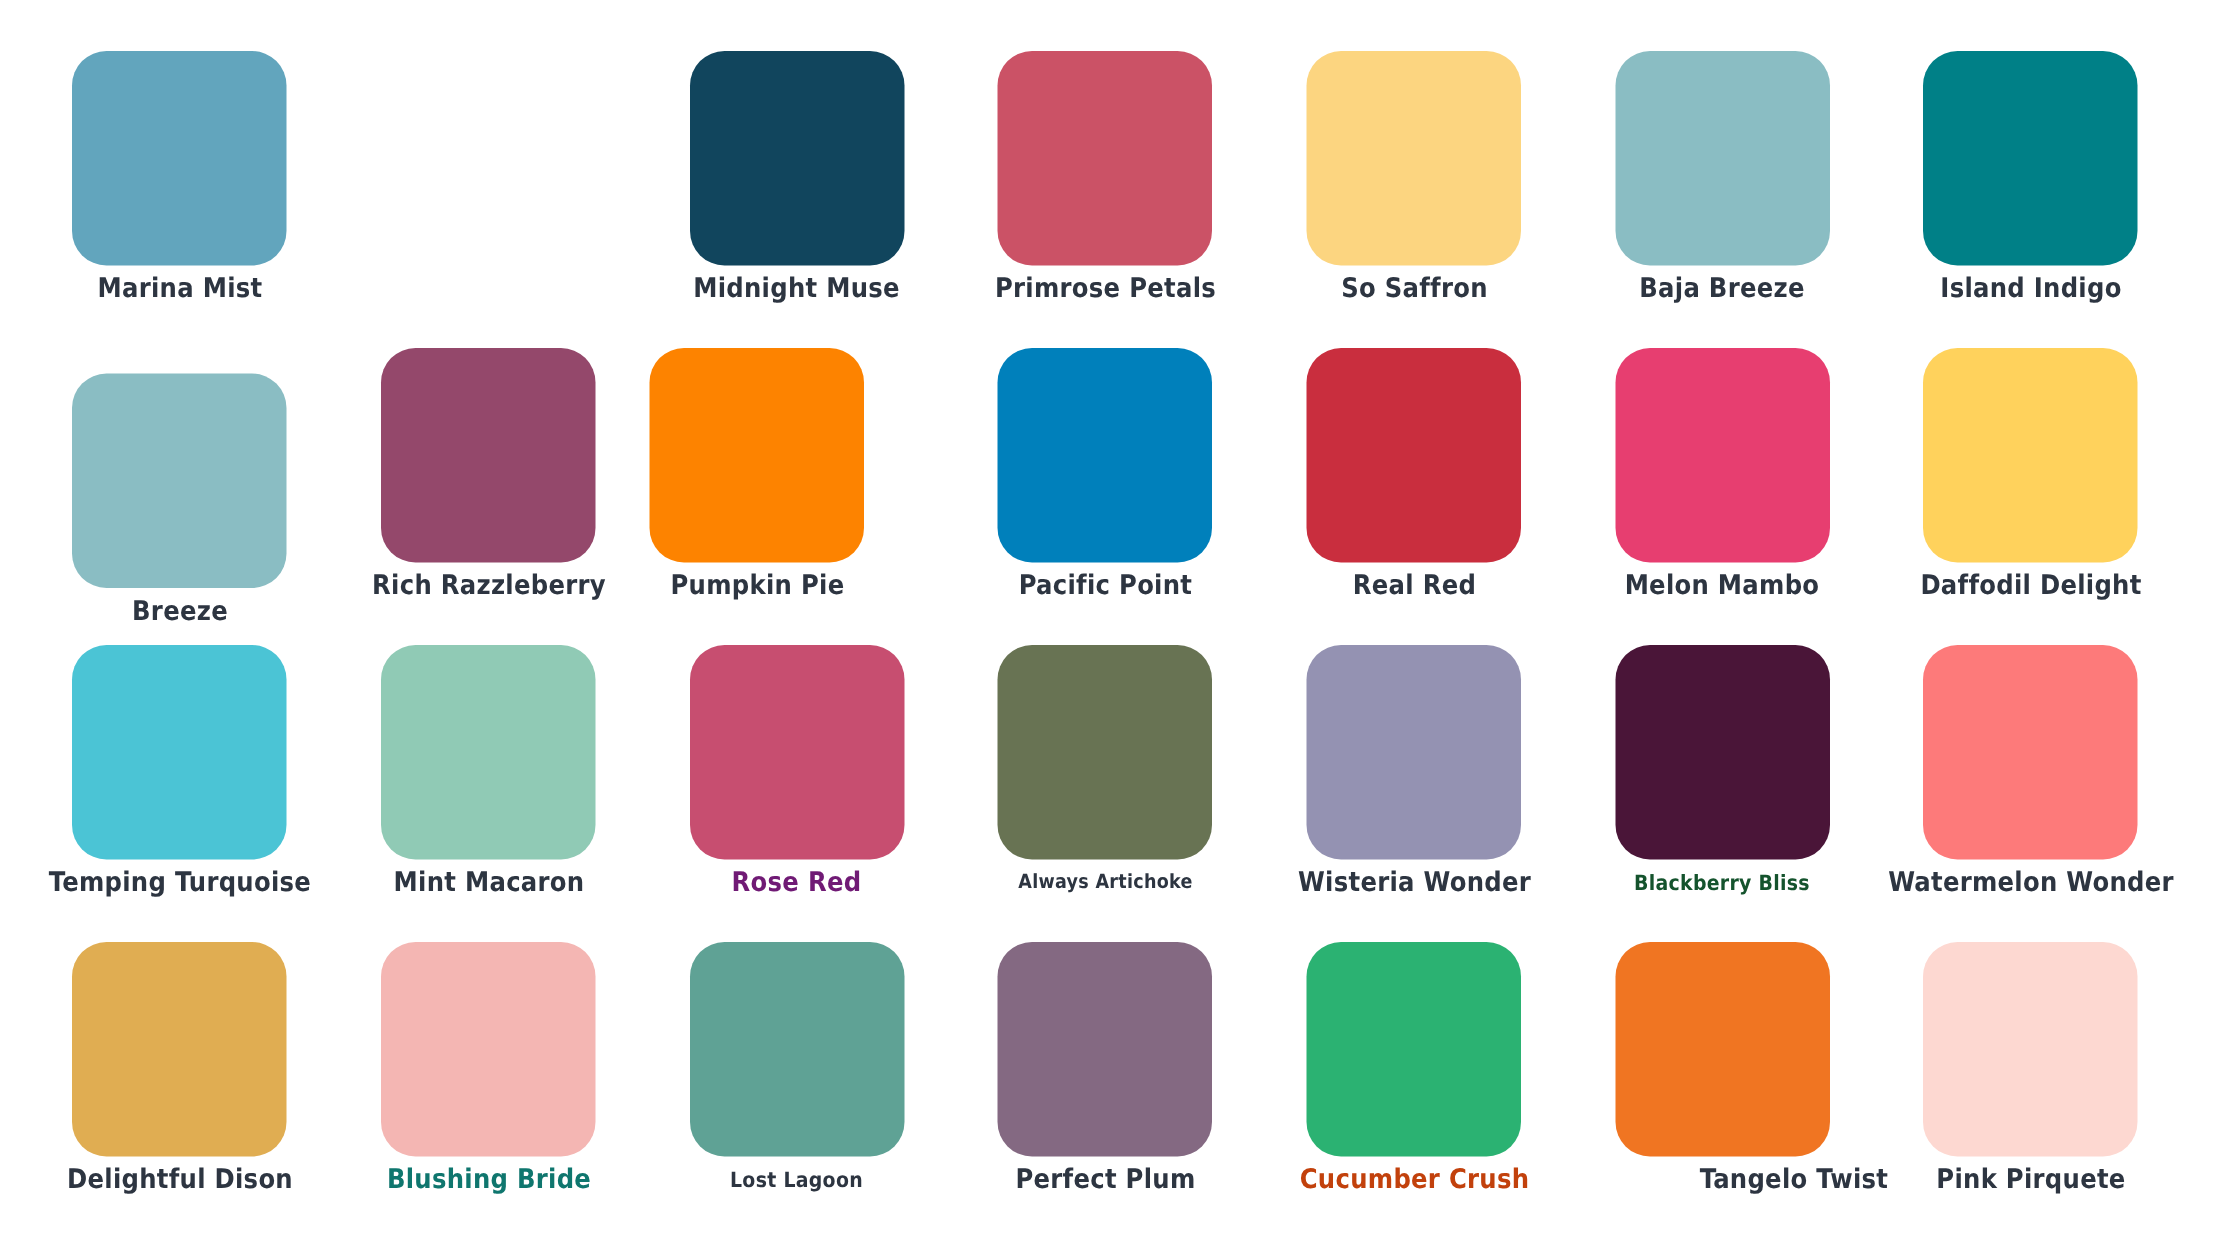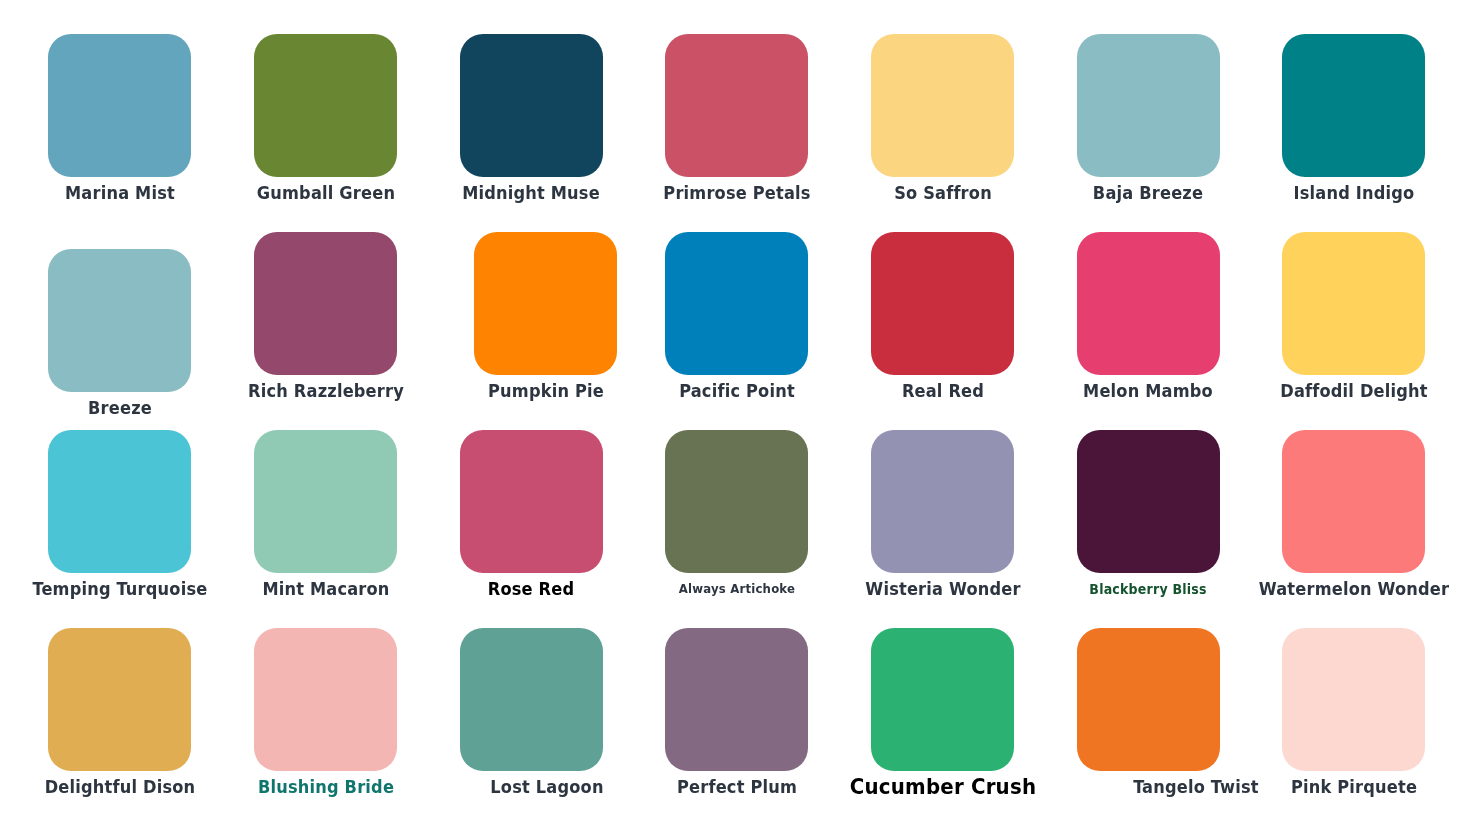--- a/index.html
+++ b/index.html
@@ -52,24 +52,20 @@
   }
 </style>
 </head>
 <body style="background: rgb(255, 255, 255);">
 
 <div id="palette-board" style="background: rgb(255, 255, 255);">
   <div class="swatch-cell" style="left: 48.4px; top: 34px; width: 143px; height: 143px;">
     <div class="swatch-chip" style="background-color: rgb(98, 165, 189); width: 143px; height: 143px; border-radius: 23px;"></div>
     <div class="swatch-label" style="color: rgb(45, 53, 65); font-size: 18px;">Marina Mist</div>
   </div>
-  <div class="swatch-cell" style="left: 254.1px; top: 34px; width: 143px; height: 143px;">
-    <div class="swatch-chip" style="background-color: rgb(105, 135, 51); width: 143px; height: 143px; border-radius: 23px;"></div>
-    <div class="swatch-label" style="color: rgb(45, 53, 65); font-size: 18px;">Gumball Green</div>
-  </div>
   <div class="swatch-cell" style="left: 459.7px; top: 34px; width: 143px; height: 143px;">
     <div class="swatch-chip" style="background-color: rgb(17, 69, 93); width: 143px; height: 143px; border-radius: 23px;"></div>
     <div class="swatch-label" style="color: rgb(45, 53, 65); font-size: 18px;">Midnight Muse</div>
   </div>
   <div class="swatch-cell" style="left: 665.4px; top: 34px; width: 143px; height: 143px;">
     <div class="swatch-chip" style="background-color: rgb(203, 82, 102); width: 143px; height: 143px; border-radius: 23px;"></div>
     <div class="swatch-label" style="color: rgb(45, 53, 65); font-size: 18px;">Primrose Petals</div>
   </div>
   <div class="swatch-cell" style="left: 871.1px; top: 34px; width: 143px; height: 143px;">
     <div class="swatch-chip" style="background-color: rgb(252, 213, 128); width: 143px; height: 143px; border-radius: 23px;"></div>
@@ -84,21 +80,21 @@
     <div class="swatch-label" style="color: rgb(45, 53, 65); font-size: 18px;">Island Indigo</div>
   </div>
   <div class="swatch-cell" style="left: 48.4px; top: 249px; width: 143px; height: 116px;">
     <div class="swatch-chip" style="background-color: rgb(138, 189, 195); width: 143px; height: 143px; border-radius: 23px;"></div>
     <div class="swatch-label" style="color: rgb(45, 53, 65); font-size: 18px;">Breeze</div>
   </div>
   <div class="swatch-cell" style="left: 254.1px; top: 232px; width: 143px; height: 143px;">
     <div class="swatch-chip" style="background-color: rgb(148, 72, 107); width: 143px; height: 143px; border-radius: 23px;"></div>
     <div class="swatch-label" style="color: rgb(45, 53, 65); font-size: 18px;">Rich Razzleberry</div>
   </div>
-  <div class="swatch-cell" style="left: 474px; top: 232px; width: 114px; height: 143px;">
+  <div class="swatch-cell" style="left: 433px; top: 232px; width: 114px; height: 143px;">
     <div class="swatch-chip" style="background-color: rgb(253, 131, 0); width: 143px; height: 143px; border-radius: 23px;"></div>
     <div class="swatch-label" style="color: rgb(45, 53, 65); font-size: 18px;">Pumpkin Pie</div>
   </div>
   <div class="swatch-cell" style="left: 665.4px; top: 232px; width: 143px; height: 143px;">
     <div class="swatch-chip" style="background-color: rgb(0, 128, 187); width: 143px; height: 143px; border-radius: 23px;"></div>
     <div class="swatch-label" style="color: rgb(45, 53, 65); font-size: 18px;">Pacific Point</div>
   </div>
   <div class="swatch-cell" style="left: 871.1px; top: 232px; width: 143px; height: 143px;">
     <div class="swatch-chip" style="background-color: rgb(201, 46, 62); width: 143px; height: 143px; border-radius: 23px;"></div>
     <div class="swatch-label" style="color: rgb(45, 53, 65); font-size: 18px;">Real Red</div>
@@ -114,21 +110,21 @@
   <div class="swatch-cell" style="left: 48.4px; top: 430px; width: 143px; height: 183px;">
     <div class="swatch-chip" style="background-color: rgb(75, 196, 213); width: 143px; height: 143px; border-radius: 23px;"></div>
     <div class="swatch-label" style="color: rgb(45, 53, 65); font-size: 18px;">Temping Turquoise</div>
   </div>
   <div class="swatch-cell" style="left: 254.1px; top: 430px; width: 143px; height: 143px;">
     <div class="swatch-chip" style="background-color: rgb(144, 202, 181); width: 143px; height: 143px; border-radius: 23px;"></div>
     <div class="swatch-label" style="color: rgb(45, 53, 65); font-size: 18px;">Mint Macaron</div>
   </div>
   <div class="swatch-cell" style="left: 459.7px; top: 430px; width: 143px; height: 143px;">
     <div class="swatch-chip" style="background-color: rgb(199, 78, 112); width: 143px; height: 143px; border-radius: 23px;"></div>
-    <div class="swatch-label" style="color: #000000; font-size: 18px;">Rose Red</div>
+    <div class="swatch-label" style="color: #701a75; font-size: 18px;">Rose Red</div>
   </div>
   <div class="swatch-cell" style="left: 665.4px; top: 430px; width: 143px; height: 143px;">
     <div class="swatch-chip" style="background-color: rgb(104, 115, 83); width: 143px; height: 143px; border-radius: 23px;"></div>
     <div class="swatch-label" style="color: rgb(45, 53, 65); font-size: 13px;">Always Artichoke</div>
   </div>
   <div class="swatch-cell" style="left: 871.1px; top: 430px; width: 143px; height: 143px;">
     <div class="swatch-chip" style="background-color: rgb(148, 146, 178); width: 143px; height: 143px; border-radius: 23px;"></div>
     <div class="swatch-label" style="color: rgb(45, 53, 65); font-size: 18px;">Wisteria Wonder</div>
   </div>
   <div class="swatch-cell" style="left: 1076.7px; top: 430px; width: 143px; height: 143px;">
@@ -142,29 +138,29 @@
   <div class="swatch-cell" style="left: 48.4px; top: 628px; width: 143px; height: 143px;">
     <div class="swatch-chip" style="background-color: rgb(224, 173, 82); width: 143px; height: 143px; border-radius: 23px;"></div>
     <div class="swatch-label" style="color: rgb(45, 53, 65); font-size: 18px;">Delightful Dison</div>
   </div>
   <div class="swatch-cell" style="left: 254.1px; top: 628px; width: 143px; height: 143px;">
     <div class="swatch-chip" style="background-color: rgb(244, 182, 179); width: 143px; height: 143px; border-radius: 23px;"></div>
     <div class="swatch-label" style="color: #0f766e; font-size: 18px;">Blushing Bride</div>
   </div>
   <div class="swatch-cell" style="left: 459.7px; top: 628px; width: 143px; height: 143px;">
     <div class="swatch-chip" style="background-color: rgb(95, 162, 149); width: 143px; height: 143px; border-radius: 23px;"></div>
-    <div class="swatch-label" style="color: rgb(45, 53, 65); font-size: 18px; padding-left: 16px;">Lost Lagoon</div>
+    <div class="swatch-label" style="color: rgb(45, 53, 65); font-size: 14px;">Lost Lagoon</div>
   </div>
   <div class="swatch-cell" style="left: 665.4px; top: 628px; width: 143px; height: 143px;">
     <div class="swatch-chip" style="background-color: rgb(132, 105, 130); width: 143px; height: 143px; border-radius: 23px;"></div>
     <div class="swatch-label" style="color: rgb(45, 53, 65); font-size: 18px;">Perfect Plum</div>
   </div>
   <div class="swatch-cell" style="left: 871.1px; top: 628px; width: 143px; height: 143px;">
     <div class="swatch-chip" style="background-color: rgb(43, 178, 114); width: 143px; height: 143px; border-radius: 23px;"></div>
-    <div class="swatch-label" style="color: #000000; font-size: 22px;">Cucumber Crush</div>
+    <div class="swatch-label" style="color: #c2410c; font-size: 18px;">Cucumber Crush</div>
   </div>
   <div class="swatch-cell" style="left: 1076.7px; top: 628px; width: 143px; height: 143px;">
     <div class="swatch-chip" style="background-color: rgb(240, 117, 34); width: 143px; height: 143px; border-radius: 23px;"></div>
     <div class="swatch-label" style="color: rgb(45, 53, 65); font-size: 18px; padding-left: 48px;">Tangelo Twist</div>
   </div>
   <div class="swatch-cell" style="left: 1282.4px; top: 628px; width: 143px; height: 179px;">
     <div class="swatch-chip" style="background-color: rgb(253, 216, 209); width: 143px; height: 143px; border-radius: 23px;"></div>
     <div class="swatch-label" style="color: rgb(45, 53, 65); font-size: 18px;">Pink Pirquete</div>
   </div>
 </div>

